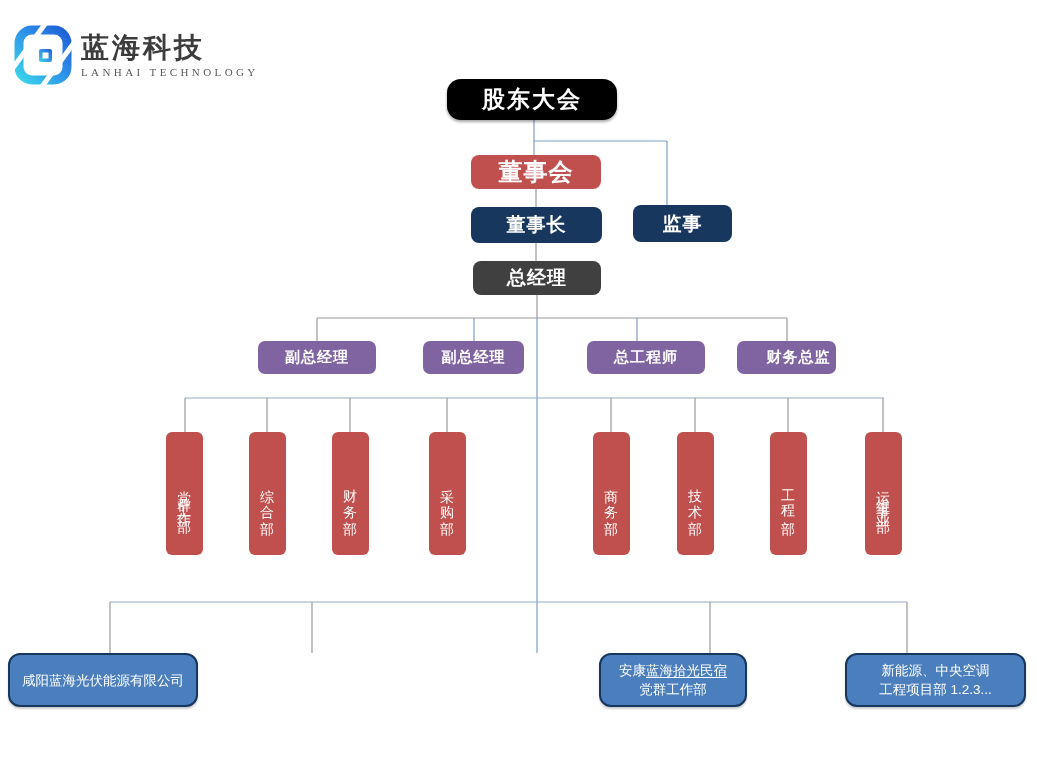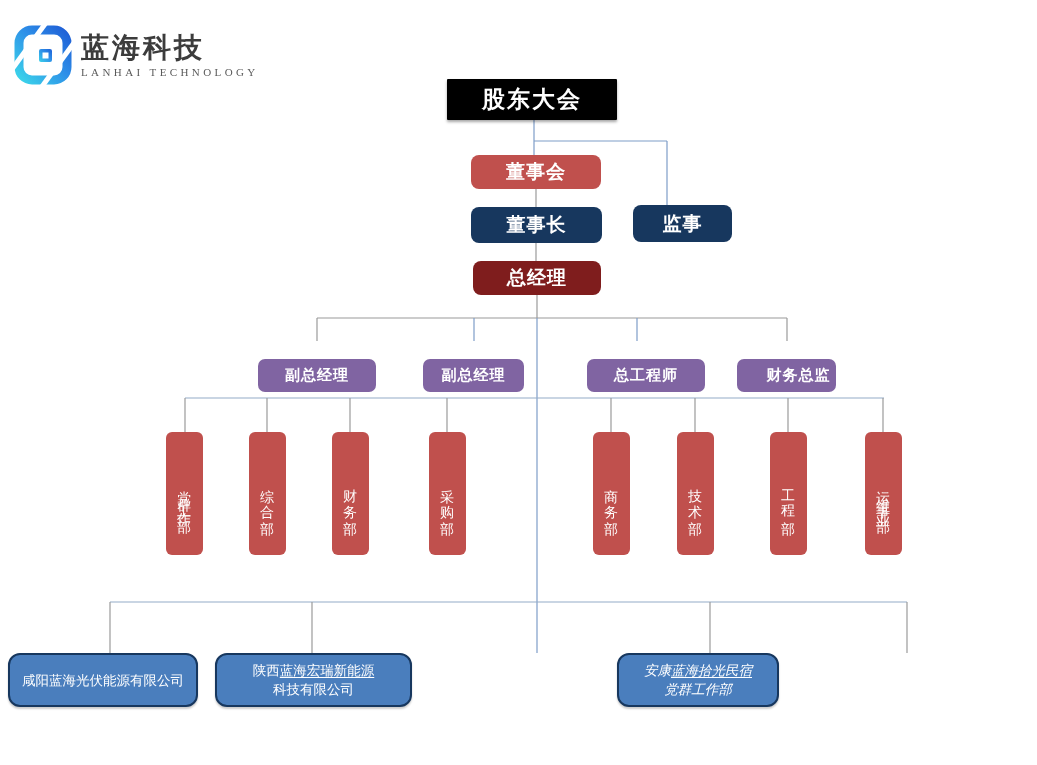--- a/index.html
+++ b/index.html
@@ -8,48 +8,48 @@
 
   .wires{position:absolute;left:0;top:0;pointer-events:none;}
   .lb{stroke:#7e9dc8;stroke-width:1.2;}
   .lb2{stroke:#93acc8;stroke-width:1.2;}
   .lg{stroke:#9a9a9a;stroke-width:1.2;}
 
   .box{position:absolute;display:flex;align-items:center;justify-content:center;
        color:#fff;box-sizing:border-box;white-space:nowrap;}
 
   .shareholders{left:447px;top:79px;width:170px;height:41px;background:#000;
-       border-radius:1px;font-size:23px;font-weight:800;letter-spacing:2px;
+       border-radius:14px;font-size:23px;font-weight:800;letter-spacing:2px;
        box-shadow:0 2px 3px rgba(0,0,0,.35);}
   .board{left:471px;top:155px;width:130px;height:34px;background:#c0504d;
-       border-radius:8px;font-size:19px;font-weight:700;letter-spacing:1px;}
+       border-radius:8px;font-size:24px;font-weight:700;letter-spacing:1px;}
   .chairman{left:471px;top:207px;width:131px;height:36px;background:#17375e;
        border-radius:8px;font-size:19px;font-weight:700;letter-spacing:1px;}
   .supervisor{left:633px;top:205px;width:99px;height:37px;background:#17375e;
        border-radius:8px;font-size:19px;font-weight:700;letter-spacing:1px;}
-  .gm{left:473px;top:261px;width:128px;height:34px;background:#7f1d1d;
+  .gm{left:473px;top:261px;width:128px;height:34px;background:#404040;
        border-radius:8px;font-size:19px;font-weight:700;letter-spacing:1px;}
 
-  .exec{top:359px;height:33px;background:#8064a2;border-radius:7px;
+  .exec{top:341px;height:33px;background:#8064a2;border-radius:7px;
        font-size:15px;font-weight:600;letter-spacing:1px;}
   .e1{left:258px;width:118px;} .e2{left:423px;width:101px;}
   .e3{left:587px;width:118px;} .e4{left:737px;width:99px;padding-left:24px;}
 
   .dept{top:432px;width:37px;height:123px;background:#c0504d;border-radius:6px;
        font-size:14px;writing-mode:vertical-rl;text-orientation:upright;}
   .n3 span{letter-spacing:16px;margin-inline-end:-16px;}
   .n5 span{letter-spacing:7px;margin-inline-end:-7px;}
   .d1{left:166px;} .d2{left:249px;} .d3{left:332px;} .d4{left:429px;}
   .d5{left:593px;} .d6{left:677px;} .d7{left:770px;} .d8{left:865px;}
 
   .sub{top:653px;height:54px;background:#4a7ebd;border:2.5px solid #17375e;
        border-radius:12px;font-size:13.5px;line-height:19px;flex-direction:column;
        text-align:center;box-shadow:0 2px 2px rgba(0,0,0,.2);}
   .s1{left:8px;width:190px;} .s2{left:215px;width:197px;}
-  .s3{left:430px;width:191px;} .s4{left:617px;width:162px;font-style:italic;}
+  .s3{left:430px;width:191px;} .s4{left:599px;width:148px;}
   .s5{left:845px;width:181px;}
   .ul{text-decoration:underline;text-underline-offset:2px;}
 
   .logo{position:absolute;left:14px;top:24px;display:flex;align-items:center;gap:9px;font-family:Liberation Serif, serif;}
   .logo-text{display:flex;flex-direction:column;}
   .logo-name{font-size:28px;font-weight:800;color:#3c3c3c;letter-spacing:3px;line-height:30px;}
   .logo-sub{font-size:11px;color:#5a5a5a;letter-spacing:3.4px;margin-top:3px;}
 </style>
 </head>
 <body>
@@ -138,22 +138,22 @@
   <div class="box dept d7 n3">
       <span>工程部</span>
     </div>
   <div class="box dept d8 n5">
       <span>运维事业部</span>
     </div>
 
   <div class="box sub s1">
     <div>咸阳蓝海光伏能源有限公司</div>
   </div>
-  <div class="box sub s2">
-    <div><span>陕西</span><span class="ul">蓝海宏瑞新能源</span></div>
-    <div>科技有限公司</div>
-  </div>
   <div class="box sub s4">
     <div><span>安康</span><span class="ul">蓝海拾光民宿</span></div>
     <div>党群工作部</div>
+  </div>
+  <div class="box sub s5">
+    <div>新能源、中央空调</div>
+    <div>工程项目部 1.2.3...</div>
   </div>
 
 </div>
 
 </body></html>

